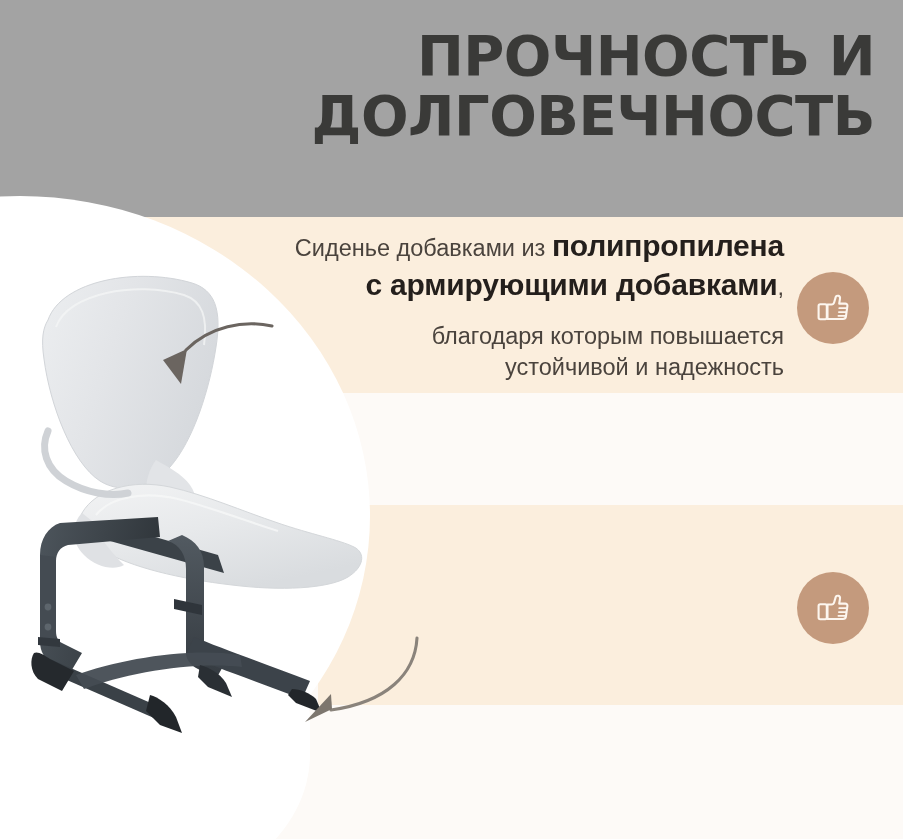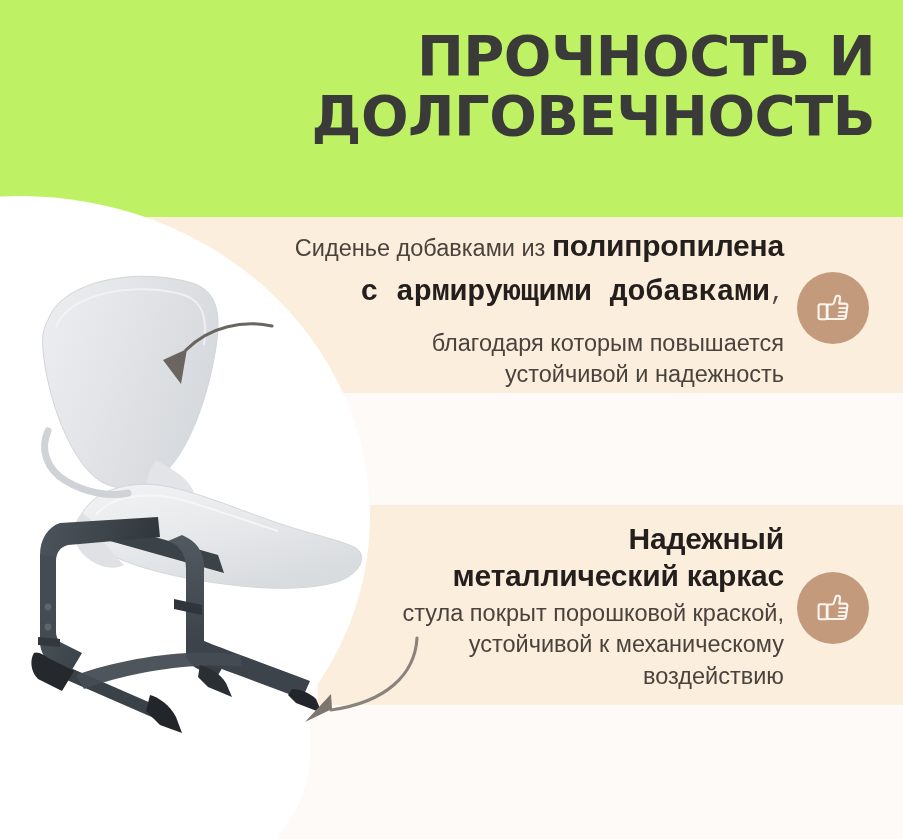--- a/index.html
+++ b/index.html
@@ -6,21 +6,21 @@
   html, body {
     margin: 0;
     padding: 0;
     background: #ffffff;
   }
   #poster {
     position: relative;
     width: 903px;
     height: 839px;
     overflow: hidden;
-    background: #bef264;
+    background: #a3a3a3;
     font-family: "Liberation Sans", "DejaVu Sans", sans-serif;
     -webkit-font-smoothing: antialiased;
   }
 
   
   .band {
     position: absolute;
     left: 0;
     width: 903px;
     background: #fbeedd;
@@ -94,21 +94,21 @@
     font-weight: 700;
     font-size: 30px;
     line-height: 1.22;
     color: #241f1c;
     letter-spacing: -0.2px;
   }
   .tb1 { top: 228px; right: 119px; width: 620px; }
   .tb2 { top: 521px; right: 119px; width: 520px; }
 
   .tb1 .l1 { }
-  .tb1 .l2 { margin-top: 9px; font-family: Liberation Mono, monospace; }
+  .tb1 .l2 { margin-top: 2px; }
   .tb1 .l3 { margin-top: 18px; }
 
   .tb2 .l1 { }
   .tb2 .l2 { }
   .tb2 .l3 { margin-top: 4px; }
 
   
   .badge {
     position: absolute;
     z-index: 7;
@@ -255,27 +255,20 @@
     <div class="l1">
       <span class="reg">Сиденье добавками из </span><span class="bold">полипропилена</span>
     </div>
     <div class="l2">
       <span class="bold">с армирующими добавками</span><span class="reg">,</span>
     </div>
     <div class="l3 reg">благодаря которым повышается</div>
     <div class="reg">устойчивой и надежность</div>
   </div>
 
-  <div class="textblock tb2">
-    <div class="l1 bold">Надежный</div>
-    <div class="l2 bold">металлический каркас</div>
-    <div class="l3 reg">стула покрыт порошковой краской,</div>
-    <div class="reg">устойчивой к механическому</div>
-    <div class="reg">воздействию</div>
-  </div>
 
   <div class="badge badge--1">
     <svg width="40" height="40" viewBox="0 0 40 40">
       <path d="M14.5 16.5 L18.5 16.5 C20 16.5 20.8 15.6 21.2 14.2
                L22.6 9.4 C23 8.1 24.2 7.4 25.4 7.8 C26.6 8.2 27.2 9.3 27 10.6
                L26.2 15.6 L32.2 15.6 C33.6 15.6 34.6 16.6 34.4 17.9
                L32.9 28.6 C32.7 30.1 31.5 31 30 31 L14.5 31 Z" fill="none" stroke="#fdf6ef" stroke-width="2.1" stroke-linejoin="round" stroke-linecap="round"></path>
       <rect x="5.6" y="16.3" width="8.2" height="14.9" rx="1.6" fill="none" stroke="#fdf6ef" stroke-width="2.1"></rect>
       <line x1="26.3" y1="20.2" x2="33.4" y2="20.2" stroke="#fdf6ef" stroke-width="1.8" stroke-linecap="round"></line>
       <line x1="25.9" y1="24.1" x2="33.0" y2="24.1" stroke="#fdf6ef" stroke-width="1.8" stroke-linecap="round"></line>

